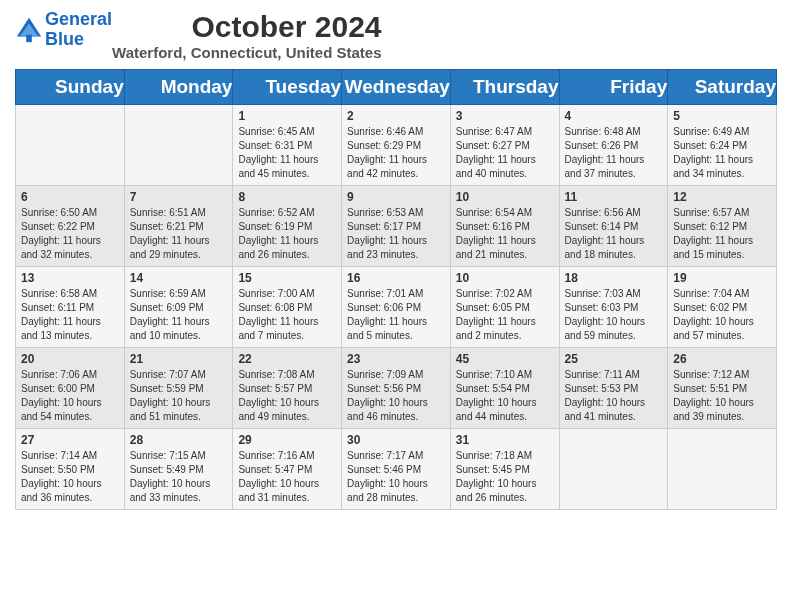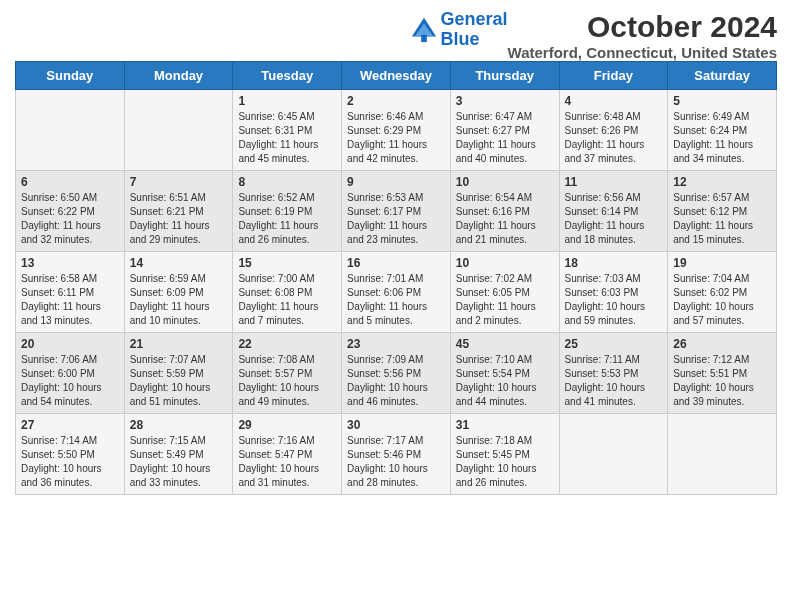--- a/index.html
+++ b/index.html
@@ -5,22 +5,23 @@
     * { box-sizing: border-box; margin: 0; padding: 0; }
     body {
       font-family: Arial, sans-serif;
       background: #fff;
       width: 792px;
       min-height: 612px;
       padding: 10px 15px;
     }
     .header {
       display: flex;
-      justify-content: flex-end;
+      justify-content: flex-start;
       align-items: flex-start;
+      margin-bottom: 8px;
     }
     .logo {
       display: flex;
       align-items: center;
       gap: 2px;
     }
     .logo-text {
       font-size: 18px;
       font-weight: bold;
       color: #333;
@@ -47,24 +48,24 @@
       font-weight: bold;
     }
     table {
       width: 100%;
       border-collapse: collapse;
       table-layout: fixed;
     }
     thead th {
       background-color: #2979c0;
       color: #fff;
-      font-size: 13px;
+      font-size: 19px;
       font-weight: bold;
       padding: 6px 0;
-      text-align: center;
+      text-align: right;
       border: 1px solid #1a5fa0;
     }
     tbody td {
       border: 1px solid #ccc;
       vertical-align: top;
       padding: 4px 5px;
       font-size: 10.5px;
       color: #333;
       height: 80px;
     }

